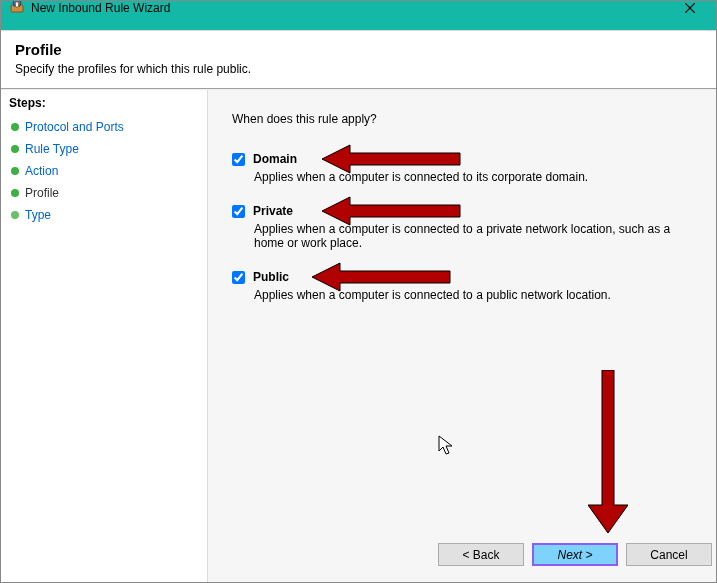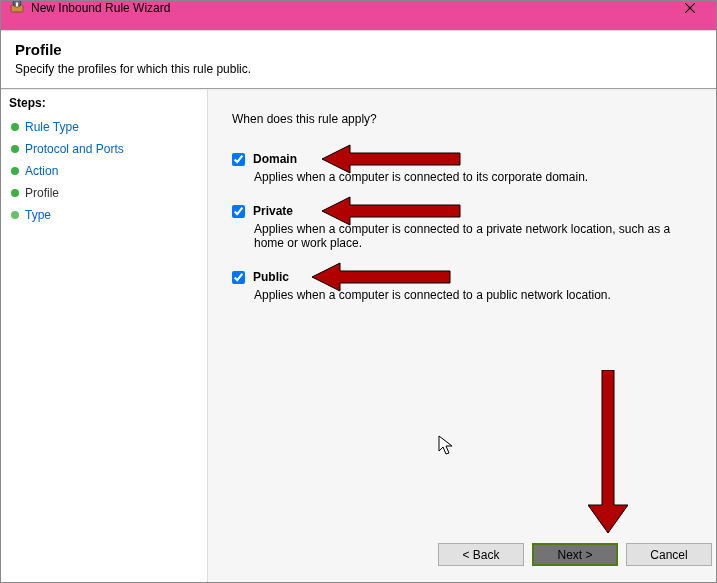--- a/index.html
+++ b/index.html
@@ -12,21 +12,21 @@
     width: 717px;
     height: 583px;
     overflow: hidden;
     border: 1px solid #888;
   }
   .titlebar {
     display: flex;
     align-items: center;
     height: 30px;
     padding: 0 6px 16px 8px;
-    background: #ec4899;
+    background: #14b8a6;
     border-bottom: 1px solid #d9d9d9;
   }
   .titlebar .title {
     margin-left: 6px;
     font-size: 12px;
     flex: 1;
   }
   .titlebar .close {
     width: 40px;
     height: 28px;
@@ -127,22 +127,23 @@
     min-width: 86px;
     height: 23px;
     background: #e1e1e1;
     border: 1px solid #adadad;
     font-family: inherit;
     font-size: 12px;
     padding: 0 12px;
     cursor: pointer;
   }
   .btn.primary {
-    border: 2px solid #4d7c0f;
-    background: #737373;
+    border: 2px solid #8b5cf6;
+    background: #7dd3fc;
+    font-style: italic;
   }
   
   .arrow-h {
     position:absolute;
     pointer-events:none;
   }
   .arrow-v {
     position:absolute;
     pointer-events:none;
   }
@@ -179,25 +180,25 @@
 </div>
 <div class="rule1"></div>
 <div class="rule2"></div>
 
 <div class="body">
   <div class="sidebar">
     <h3>Steps:</h3>
 
     <div class="step link">
       <span class="bullet done"></span>
+      <span class="lbl">Protocol and Ports</span>
+    </div>
+    <div class="step link">
+      <span class="bullet done"></span>
       <span class="lbl">Rule Type</span>
-    </div>
-    <div class="step link">
-      <span class="bullet done"></span>
-      <span class="lbl">Protocol and Ports</span>
     </div>
     <div class="step link">
       <span class="bullet done"></span>
       <span class="lbl">Action</span>
     </div>
     <div class="step current">
       <span class="bullet done"></span>
       <span class="lbl">Profile</span>
     </div>
     <div class="step link">

